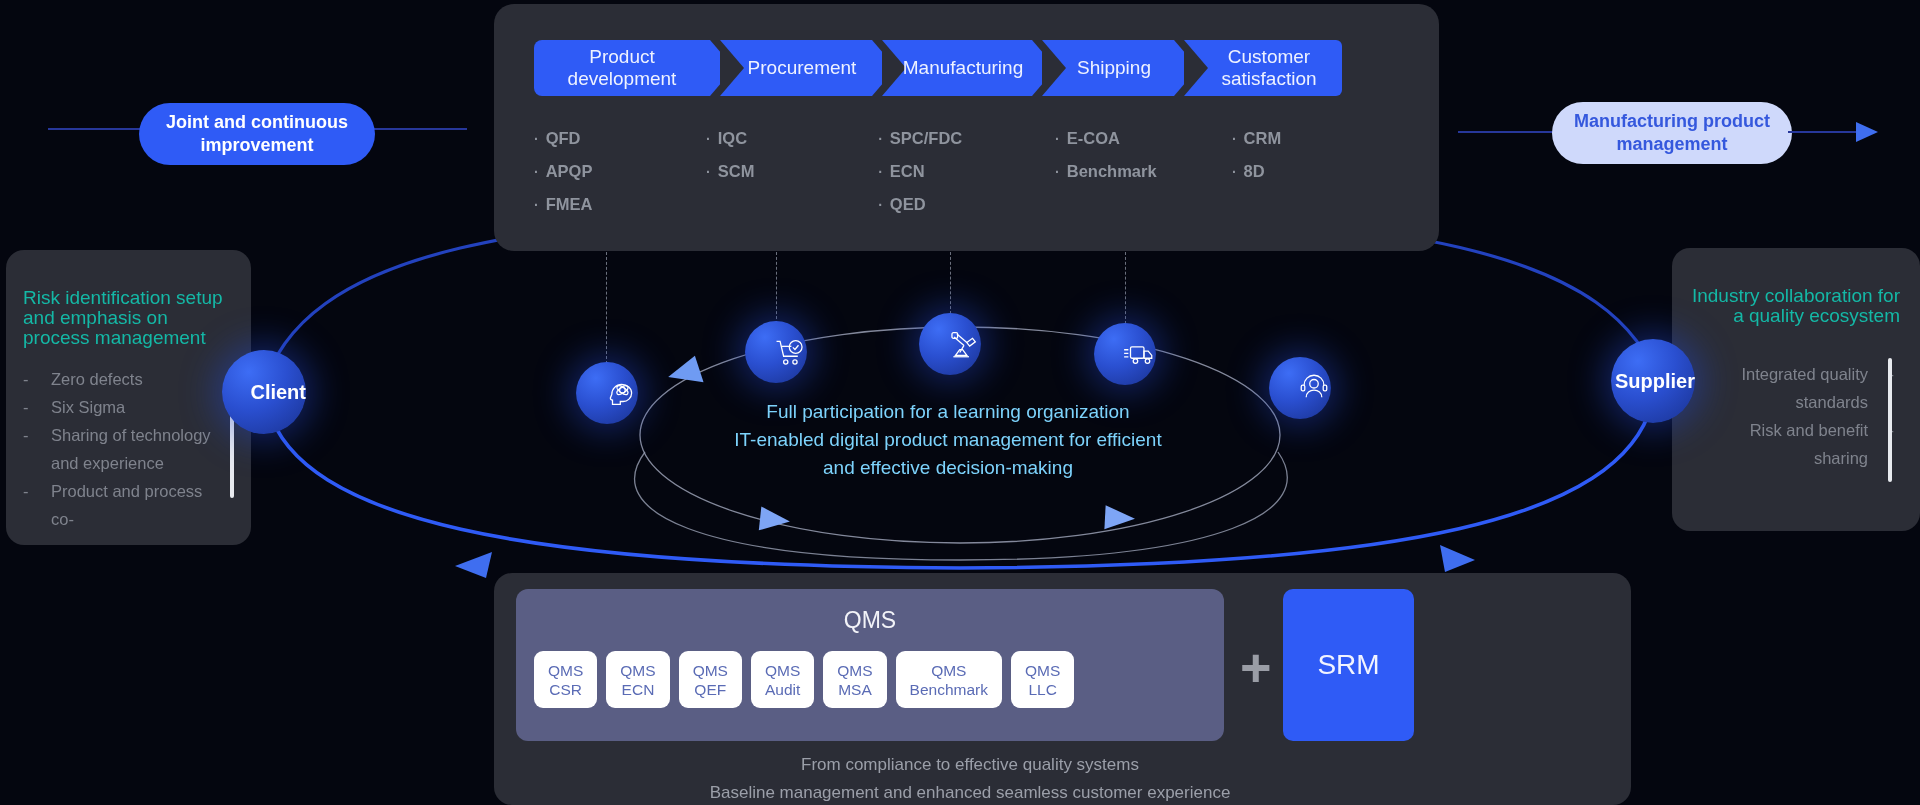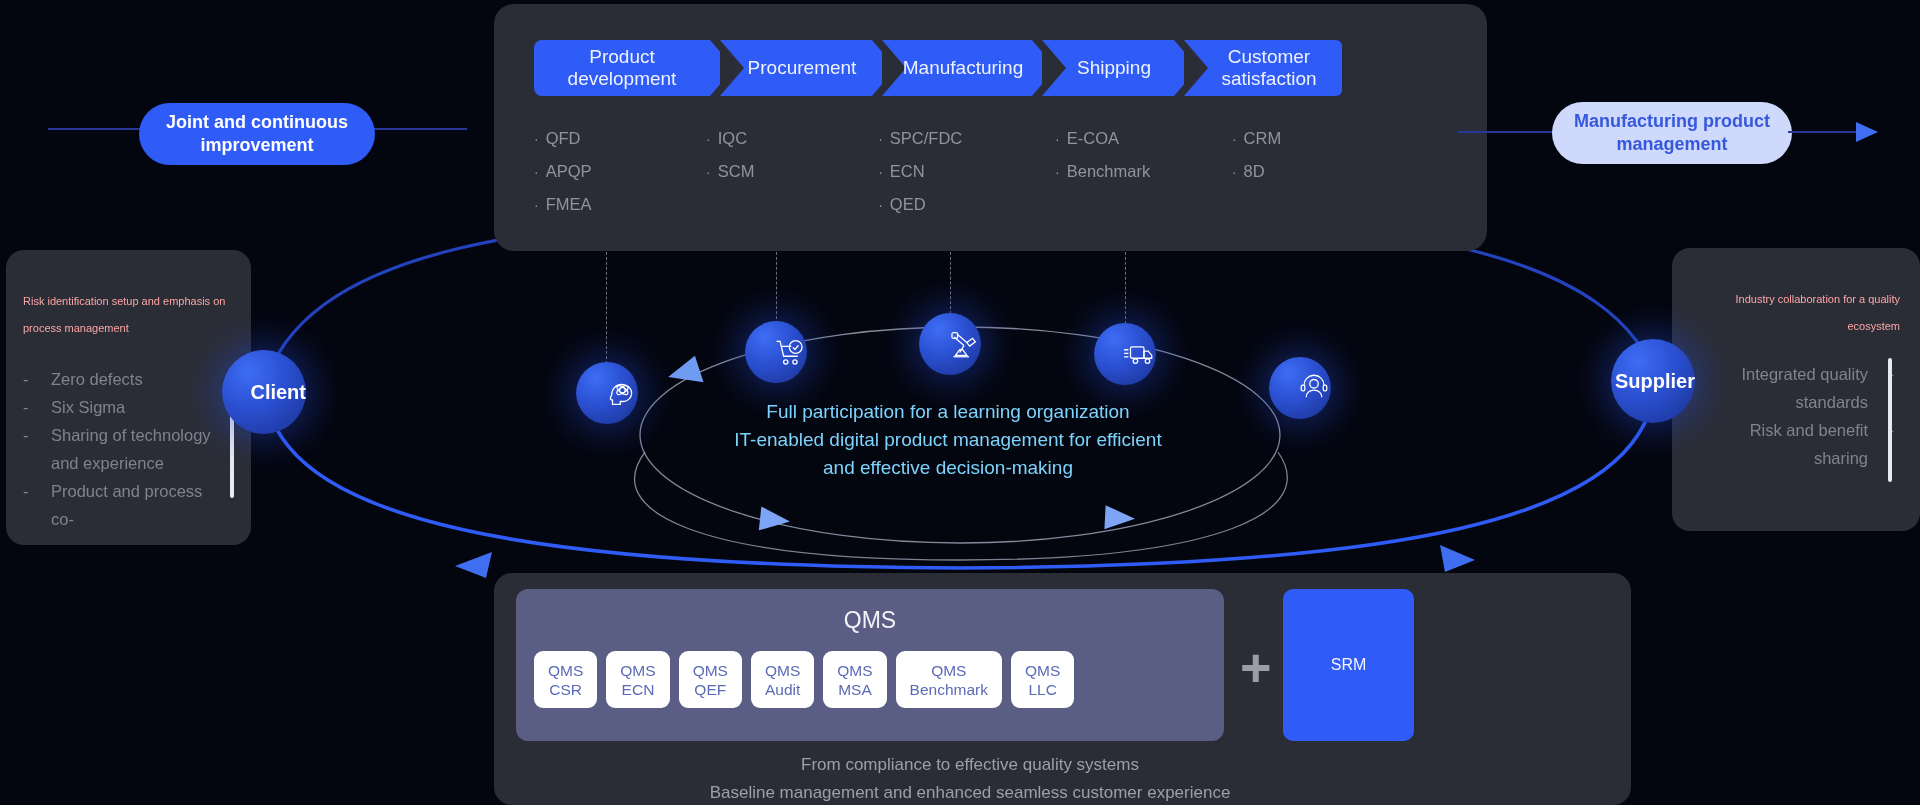--- a/index.html
+++ b/index.html
@@ -3,41 +3,41 @@
 <meta charset="utf-8">
 <style>
   html,body{margin:0;padding:0;background:#04060f;}
   body{width:1920px;height:805px;overflow:hidden;font-family:"Liberation Sans","DejaVu Sans",sans-serif;}
   #stage{position:relative;width:1920px;height:805px;background:#04060f;overflow:hidden;}
 
   
   .panel{position:absolute;background:#2b2d36;border-radius:18px;}
 
   
-  #top-panel{left:494px;top:4px;width:945px;height:247px;border-radius:20px;padding-left:48px;}
+  #top-panel{left:494px;top:4px;width:945px;height:247px;border-radius:20px;}
   #chev-row{position:absolute;left:40px;top:36px;height:56px;display:flex;}
   .chev{position:relative;height:56px;background:#2f5bf6;color:#eef2ff;
         display:flex;align-items:center;justify-content:center;text-align:center;
         font-size:19px;line-height:22px;padding:0 16px;box-sizing:border-box;margin-right:10px;}
   .chev:first-child{border-top-left-radius:8px;border-bottom-left-radius:8px;}
   .chev::after{content:"";position:absolute;left:100%;top:0;width:0;height:0;
         border-top:28px solid transparent;border-bottom:28px solid transparent;border-left:24px solid #2f5bf6;}
   .chev.notch::before{content:"";position:absolute;left:0;top:0;width:0;height:0;
         border-top:28px solid transparent;border-bottom:28px solid transparent;border-left:24px solid #2b2d36;}
   .chev .lbl{position:relative;z-index:2;}
   .chev.c0{width:176px;}
   .chev.c1{width:152px;padding-left:28px;}
   .chev.c2{width:150px;padding-left:28px;}
   .chev.c3{width:132px;padding-left:28px;}
   .chev.c4{width:158px;padding-left:28px;margin-right:0;}
   .chev.c4::after{display:none;}
   .chev.c4{border-top-right-radius:6px;border-bottom-right-radius:6px;}
 
   #bullets{position:absolute;left:40px;top:118px;width:870px;display:flex;}
-  .bcol{width:180px;}
+  .bcol{width:180px;font-weight:bold;}
   .bcol.w2{width:185px;}
   .bitem{color:#8f949e;font-size:16.5px;line-height:32px;white-space:nowrap;}
   .bitem .dot{color:#8f949e;margin-right:7px;font-size:14px;}
 
   
   .pill{position:absolute;display:flex;align-items:center;justify-content:center;
         text-align:center;font-weight:bold;border-radius:999px;}
   #pill-left{left:139px;top:103px;width:236px;height:62px;background:#2f5bf6;color:#ffffff;
         font-size:18px;line-height:23px;}
   #pill-right{left:1552px;top:102px;width:240px;height:62px;background:#cfd9fb;color:#3558dd;
@@ -48,21 +48,21 @@
   #hl-left-a{left:48px;top:128px;width:95px;}
   #hl-left-b{left:371px;top:128px;width:96px;}
   #hl-right-a{left:1458px;top:131px;width:98px;}
   #hl-right-b{left:1788px;top:131px;width:74px;}
   #arrow-right{position:absolute;left:1856px;top:122px;width:0;height:0;
         border-top:10px solid transparent;border-bottom:10px solid transparent;border-left:22px solid #3f6ef0;}
 
   
   #panel-left{left:6px;top:250px;width:245px;height:295px;}
   #panel-right{left:1672px;top:248px;width:248px;height:283px;}
-  .p-head{position:absolute;color:#fca5a5;font-size:11px;line-height:27px;}
+  .p-head{position:absolute;color:#14b8a6;font-size:19px;line-height:20px;}
   #panel-left .p-head{left:17px;top:38px;width:212px;text-align:left;}
   #panel-right .p-head{right:20px;top:38px;width:215px;text-align:right;}
   .p-list{position:absolute;}
   #panel-left .p-list{left:17px;top:115px;width:205px;}
   #panel-right .p-list{right:26px;top:112px;width:200px;text-align:right;}
   .p-item{color:#7f838d;font-size:16.5px;line-height:28px;}
   #panel-left .p-item{padding-left:28px;position:relative;}
   #panel-left .p-item .dash{position:absolute;left:0;top:0;}
   #panel-right .p-item{padding-right:26px;position:relative;}
   #panel-right .p-item .dash{position:absolute;right:0;top:0;}
@@ -104,21 +104,21 @@
   #qms-box{position:absolute;left:22px;top:16px;width:708px;height:152px;
         background:#5a5e84;border-radius:12px;}
   #qms-title{position:absolute;left:0;top:18px;width:708px;text-align:center;
         color:#f2f3f8;font-size:23px;}
   #qms-chips{position:absolute;left:18px;top:62px;display:flex;gap:9px;}
   .chip{background:#ffffff;border-radius:9px;color:#5a6bb5;font-size:15.5px;line-height:19px;
         text-align:center;display:flex;align-items:center;justify-content:center;height:57px;padding:0 14px;}
   #plus{position:absolute;left:1240px;top:640px;color:#9a9da6;font-size:54px;font-weight:bold;line-height:54px;}
   #srm{position:absolute;left:1283px;top:589px;width:131px;height:152px;background:#2f5bf6;
         border-radius:10px;display:flex;align-items:center;justify-content:center;
-        color:#f1f4ff;font-size:16px;}
+        color:#f1f4ff;font-size:28px;}
   #bottom-caption{position:absolute;left:22px;top:178px;width:908px;text-align:center;
         color:#9b9fa9;font-size:17px;line-height:28px;}
 
   
   #overlay{position:absolute;left:0;top:0;width:1920px;height:805px;pointer-events:none;}
 </style>
 </head>
 <body>
 
 <div id="stage">

